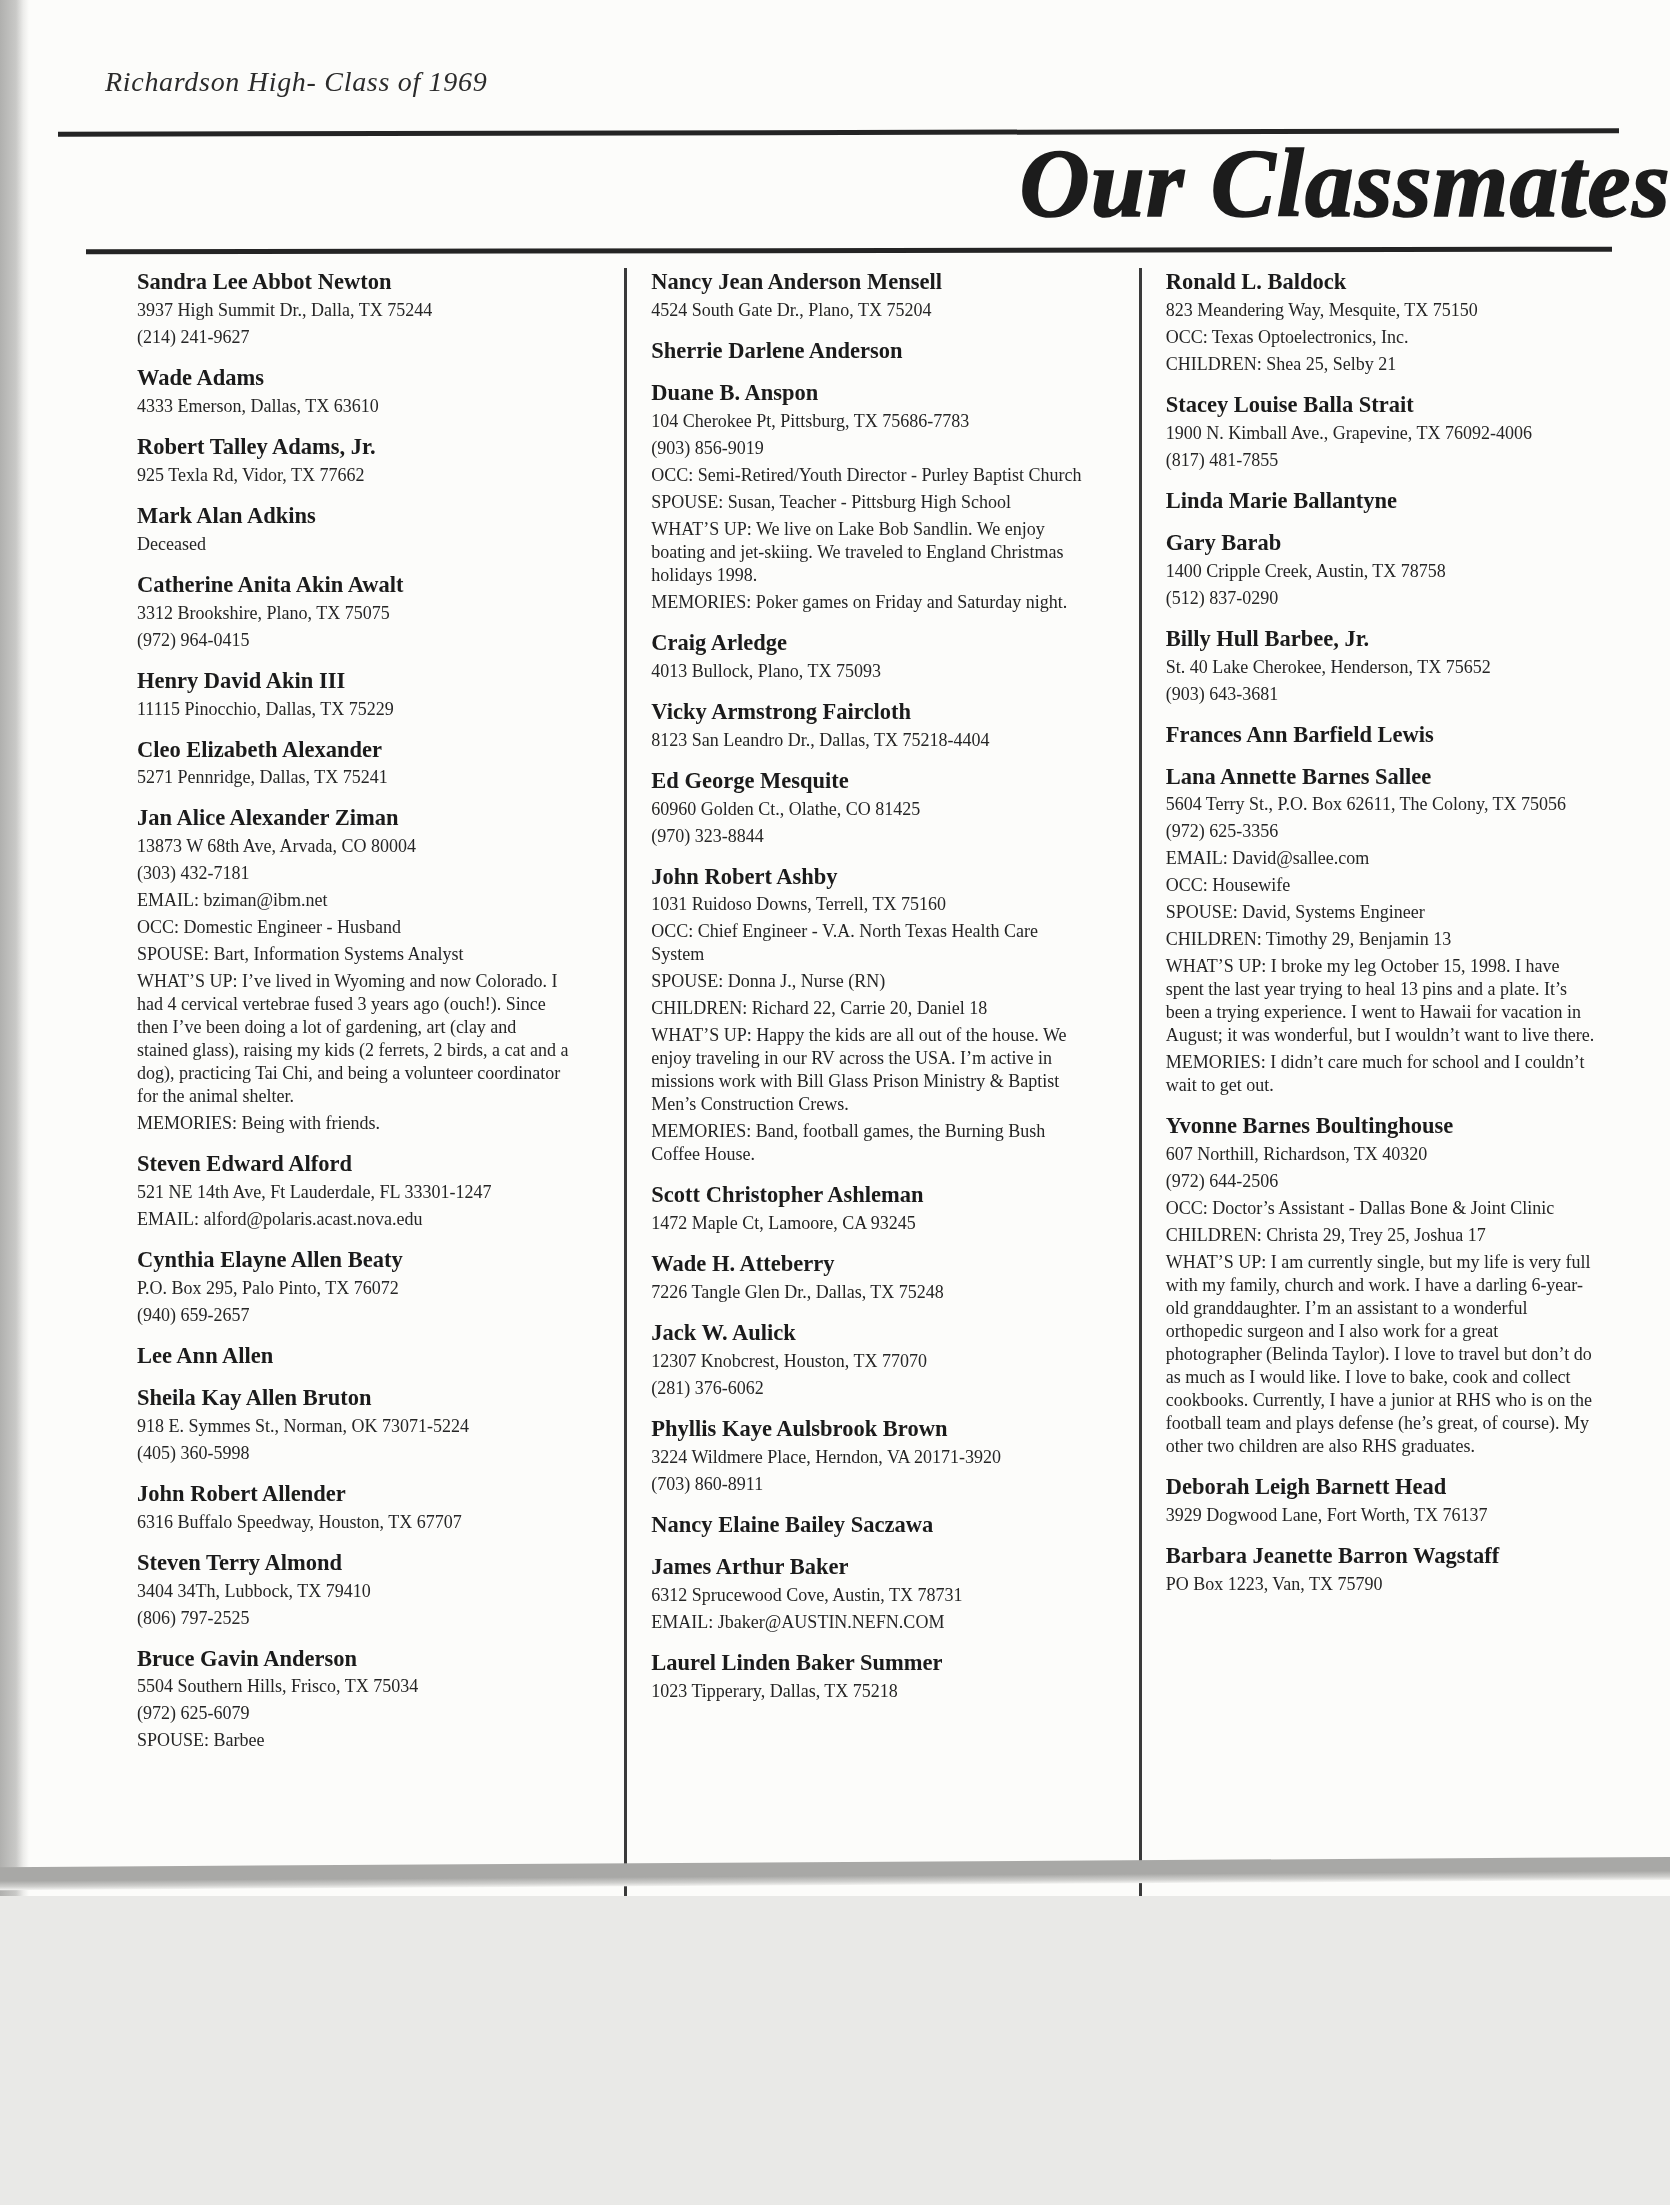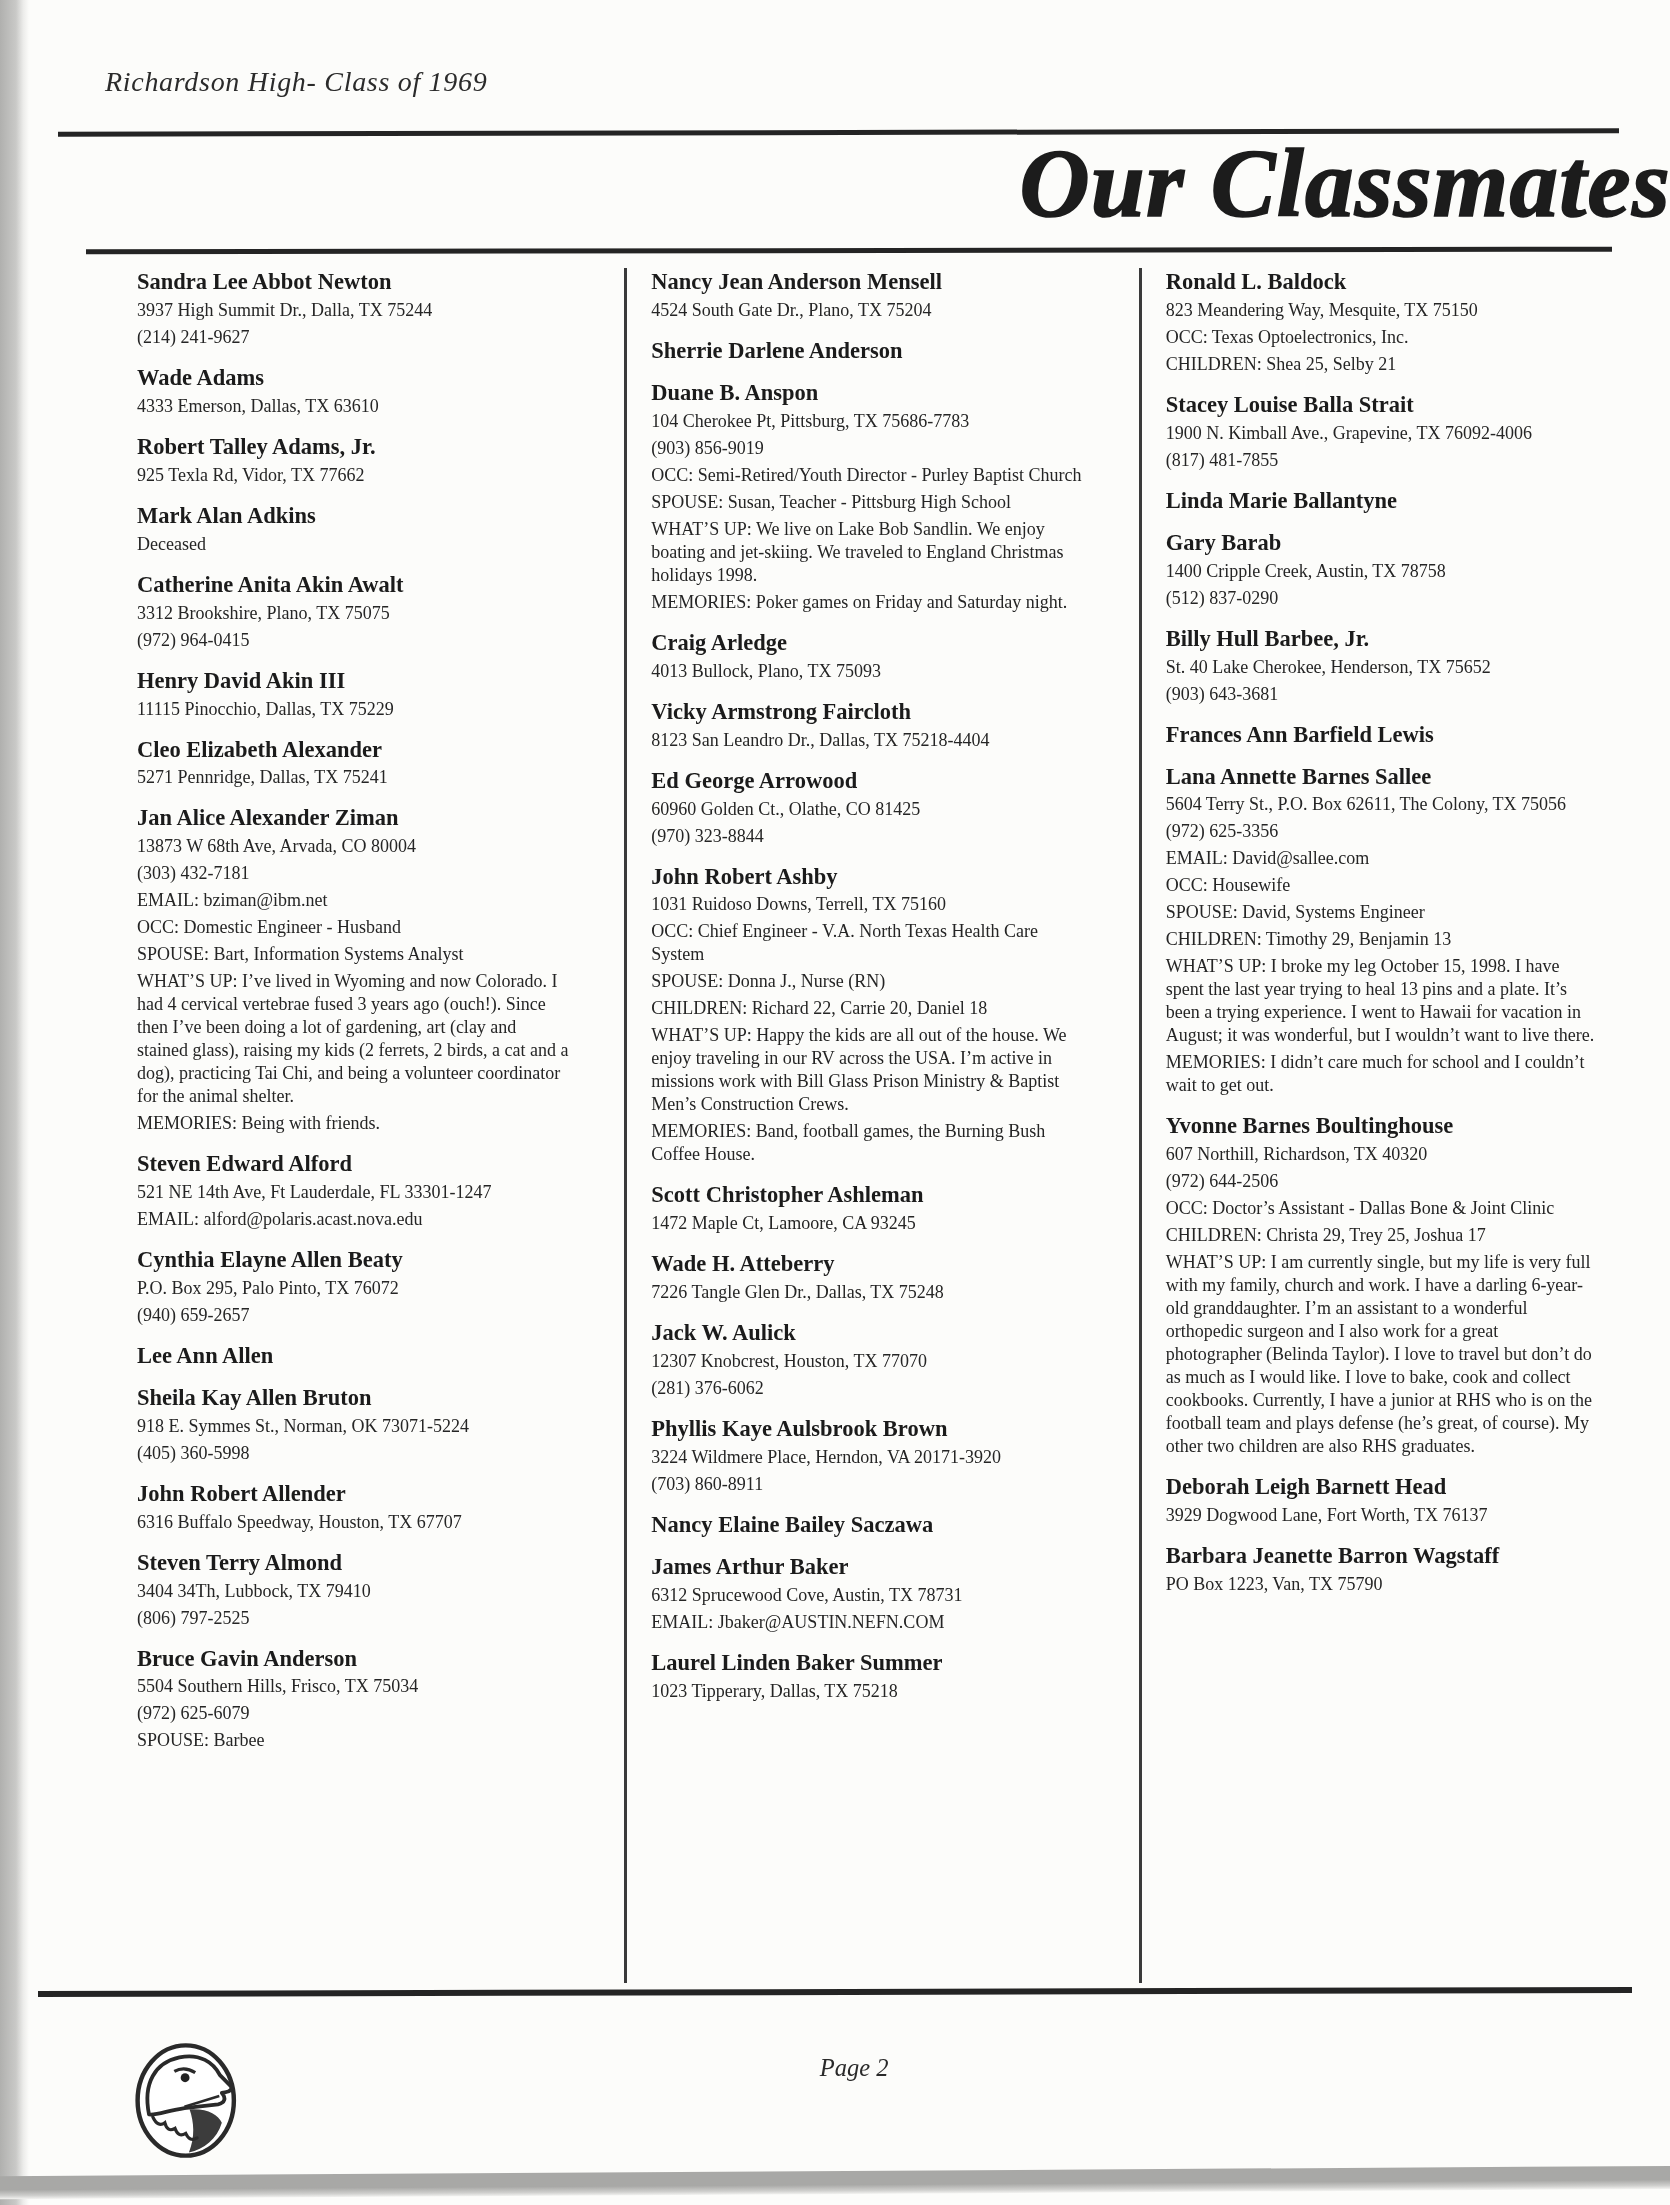--- a/index.html
+++ b/index.html
@@ -1,17 +1,17 @@
 <!DOCTYPE html>
 <html style="font-size:10.6px"><head>
 <meta charset="utf-8">
 <style>
   html,body{margin:0;padding:0;background:#e9e9e7;}
   .page{
-    position:relative;width:1671px;height:2205px;margin:0 auto;
+    position:relative;width:1671px;height:1896px;margin:0 auto;
     background:#fcfcfa;overflow:hidden;
     font-family:"Liberation Serif","DejaVu Serif",serif;color:#222;
   }
   
   .scan-left{position:absolute;left:0;top:0;width:29px;height:100%;
     background:linear-gradient(to right,#b0b0ae 0%,#c9c9c7 55%,#ececea 80%,rgba(255,255,255,0) 100%);}
   .scan-bottom{position:absolute;left:-6.6px;bottom:12px;width:1697px;height:22.5px;
     background:linear-gradient(to bottom,#a8a8a6 0%,#a8a8a6 60%,#cfcfcd 85%,#f2f2f0 100%);
     transform:rotate(-0.35deg);}
   
@@ -147,21 +147,21 @@
         </div>
         <div class="entry">
           <h3 class="entry-name">Craig Arledge</h3>
           <p class="entry-line">4013 Bullock, Plano, TX 75093</p>
         </div>
         <div class="entry">
           <h3 class="entry-name">Vicky Armstrong Faircloth</h3>
           <p class="entry-line">8123 San Leandro Dr., Dallas, TX 75218-4404</p>
         </div>
         <div class="entry">
-          <h3 class="entry-name">Ed George Arrowood</h3>
+          <h3 class="entry-name">Ed George Mesquite</h3>
           <p class="entry-line">60960 Golden Ct., Olathe, CO 81425</p>
           <p class="entry-line">(970) 323-8844</p>
         </div>
         <div class="entry">
           <h3 class="entry-name">John Robert Ashby</h3>
           <p class="entry-line">1031 Ruidoso Downs, Terrell, TX 75160</p>
           <p class="entry-line">OCC: Chief Engineer - V.A. North Texas Health Care System</p>
           <p class="entry-line">SPOUSE: Donna J., Nurse (RN)</p>
           <p class="entry-line">CHILDREN: Richard 22, Carrie 20, Daniel 18</p>
           <p class="entry-line">WHAT’S UP: Happy the kids are all out of the house. We enjoy traveling in our RV across the USA. I’m active in missions work with Bill Glass Prison Ministry &amp; Baptist Men’s Construction Crews.</p>

